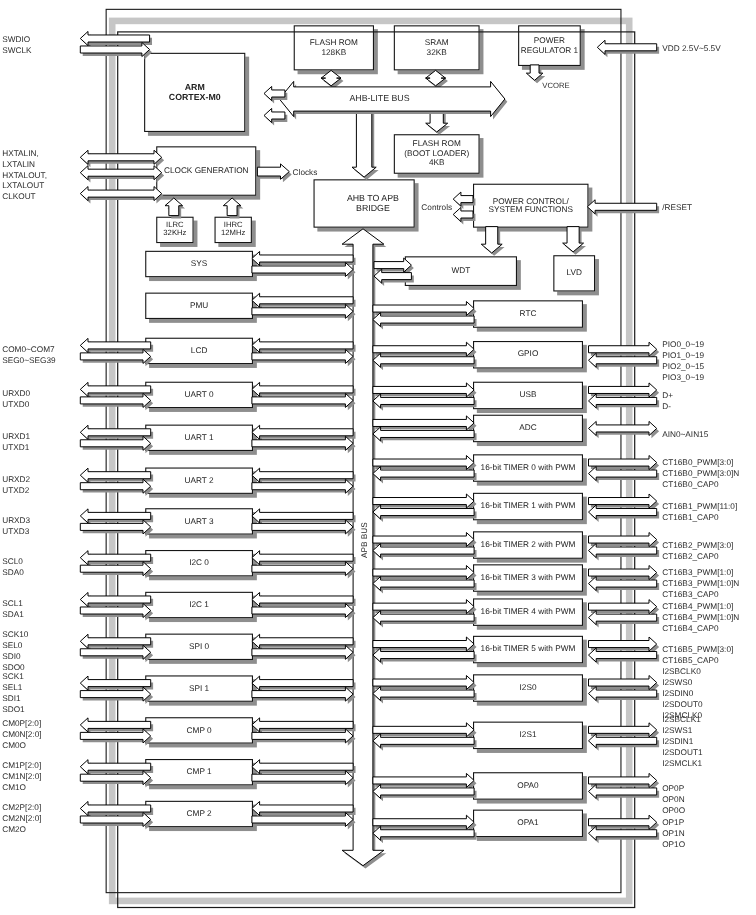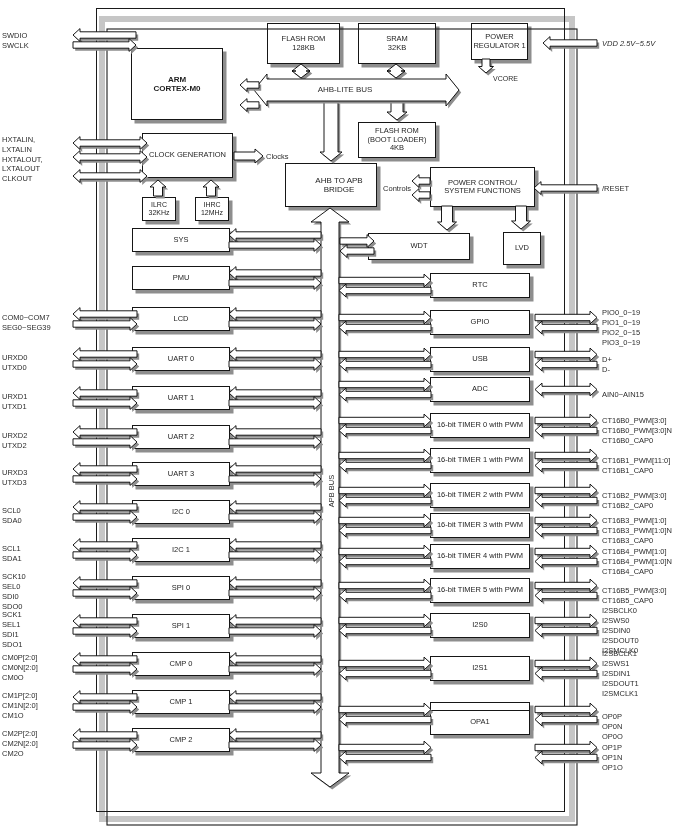--- a/index.html
+++ b/index.html
@@ -151,21 +151,21 @@
       </div>
       <div class="box" style="left: 430px; top: 613px; width: 100px; height: 25px;">
         <span>I2S0</span>
       </div>
       <div class="box" style="left: 430px; top: 656px; width: 100px; height: 25px;">
         <span>I2S1</span>
       </div>
       <div class="box" style="left: 430px; top: 702px; width: 100px; height: 25px;">
         <span>OPA0</span>
       </div>
-      <div class="box" style="left: 430px; top: 710px; width: 100px; height: 25px;">
+      <div class="box" style="left: 430px; top: 736px; width: 100px; height: 25px;">
         <span>OPA1</span>
       </div>
     </div>
 
   <div id="gen-pins">
       <div class="pingroup pl" style="top: 31px;">
         <div class="pin">SWDIO</div>
         <div class="pin">SWCLK</div>
       </div>
       <div class="pingroup pl" style="top: 135px; line-height: 9.8px;">
@@ -223,21 +223,21 @@
       <div class="pingroup pl" style="top: 690.5px;">
         <div class="pin">CM1P[2:0]</div>
         <div class="pin">CM1N[2:0]</div>
         <div class="pin">CM1O</div>
       </div>
       <div class="pingroup pl" style="top: 728.5px;">
         <div class="pin">CM2P[2:0]</div>
         <div class="pin">CM2N[2:0]</div>
         <div class="pin">CM2O</div>
       </div>
-      <div class="pingroup pr" style="top: 38.5px; font-style: italic;">
+      <div class="pingroup pr" style="top: 38.5px;">
         <div class="pin">VDD 2.5V~5.5V</div>
       </div>
       <div class="pingroup pr" style="top: 183.5px;">
         <div class="pin">/RESET</div>
       </div>
       <div class="pingroup pr" style="top: 307.5px;">
         <div class="pin">PIO0_0~19</div>
         <div class="pin">PIO1_0~19</div>
         <div class="pin">PIO2_0~15</div>
         <div class="pin">PIO3_0~19</div>

